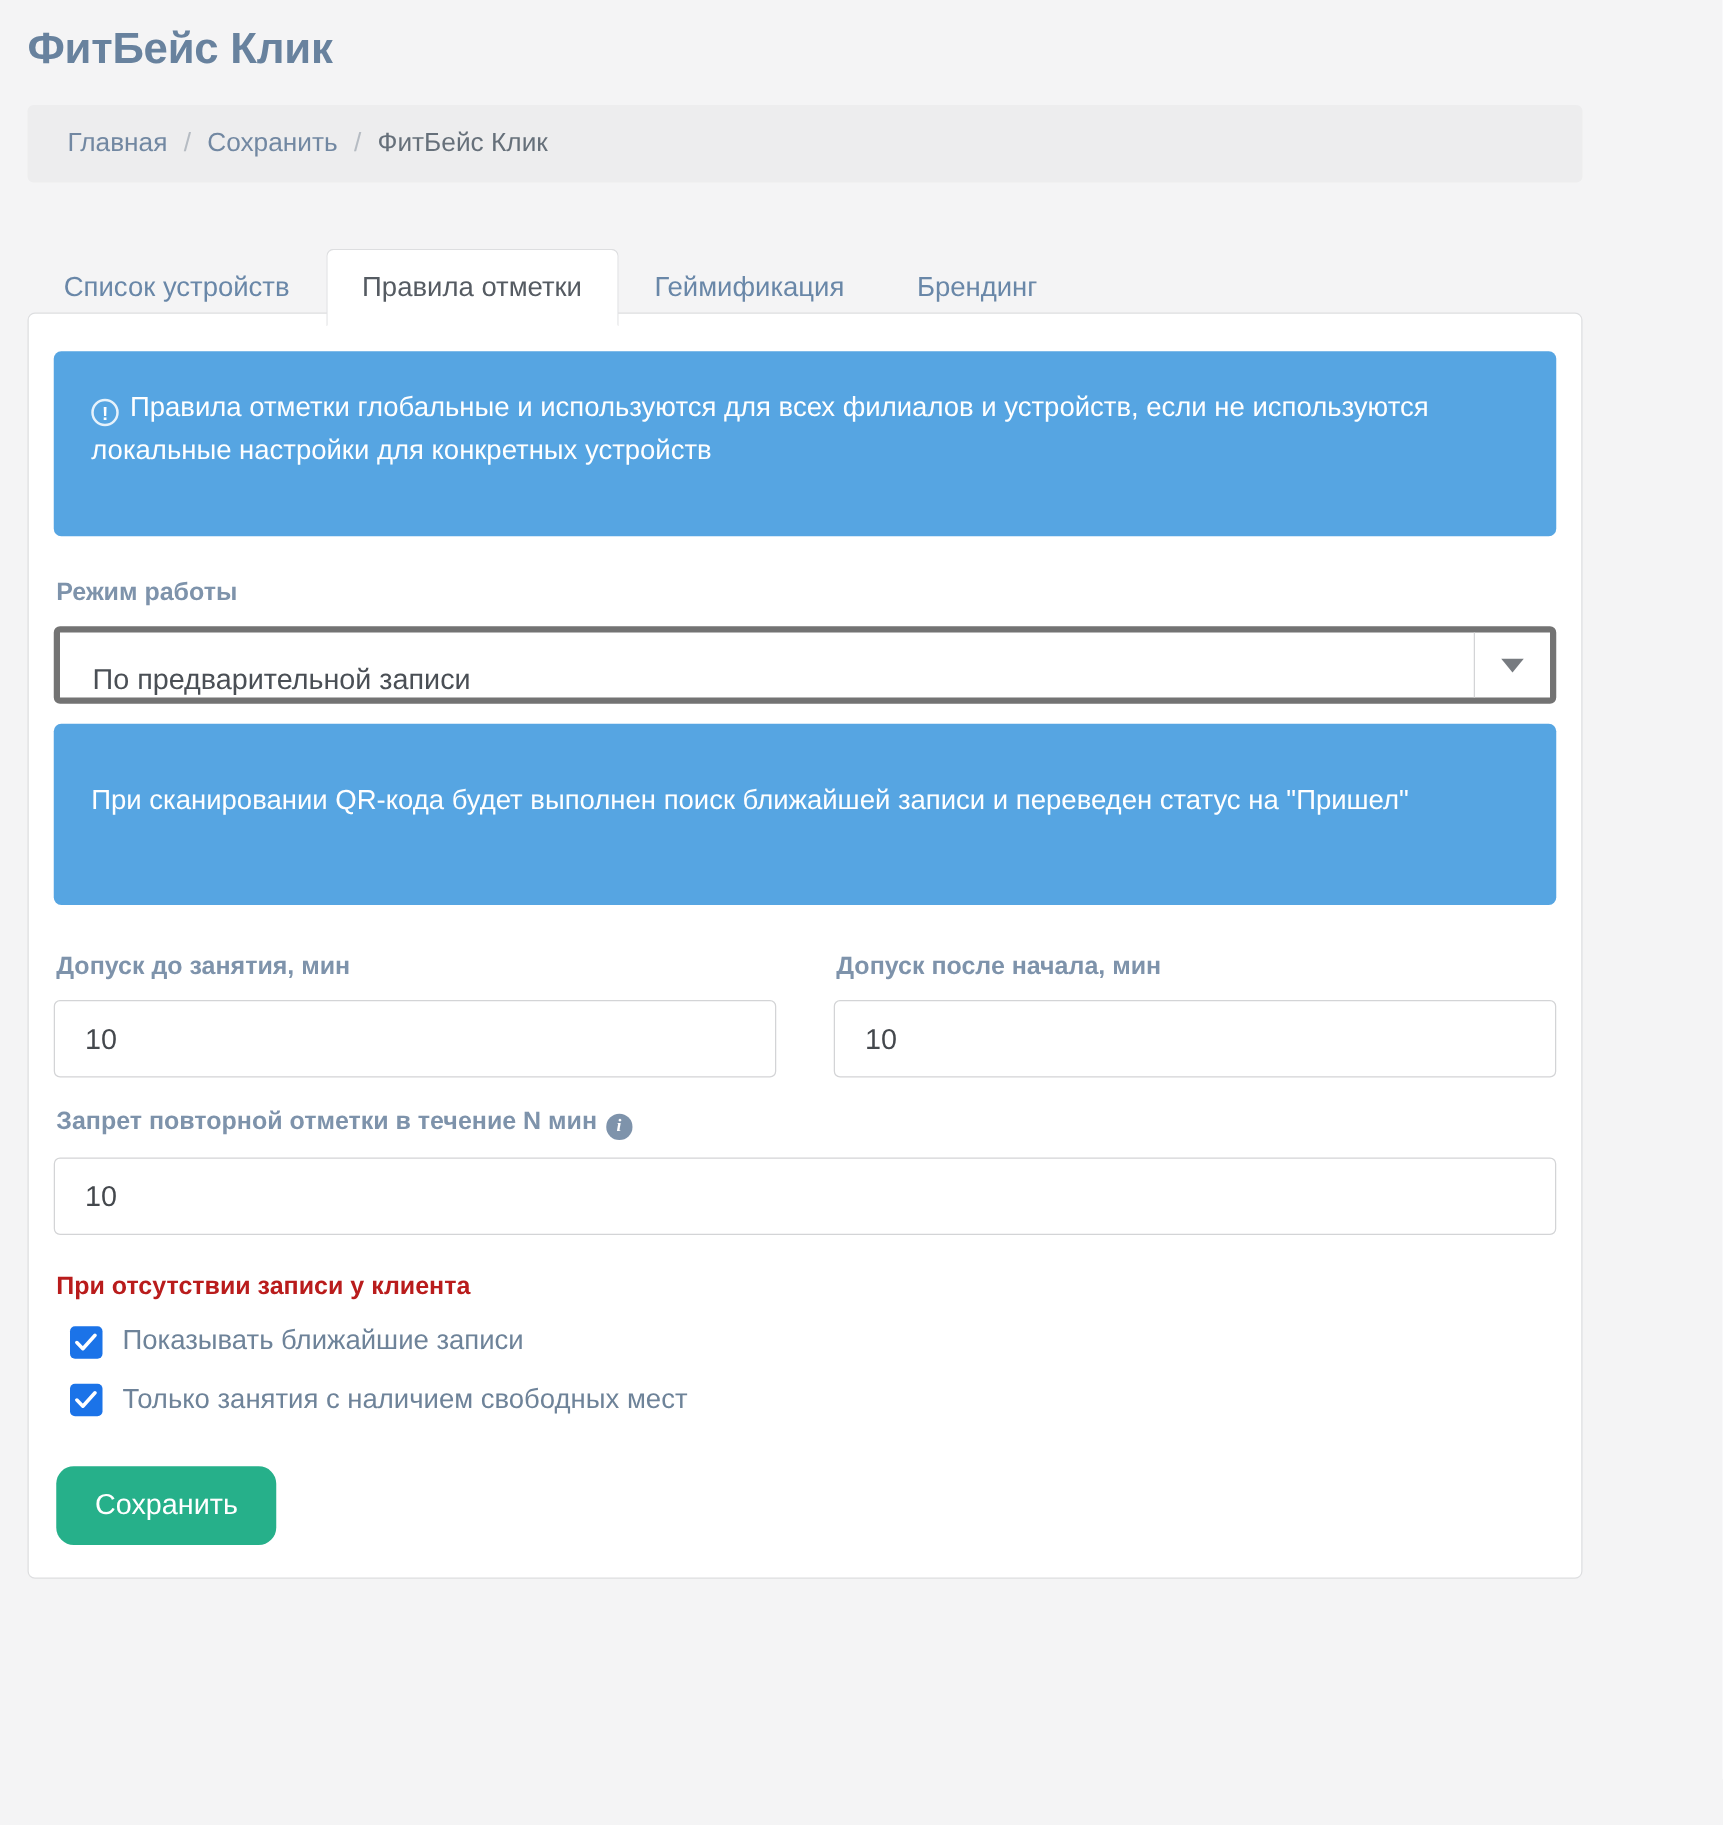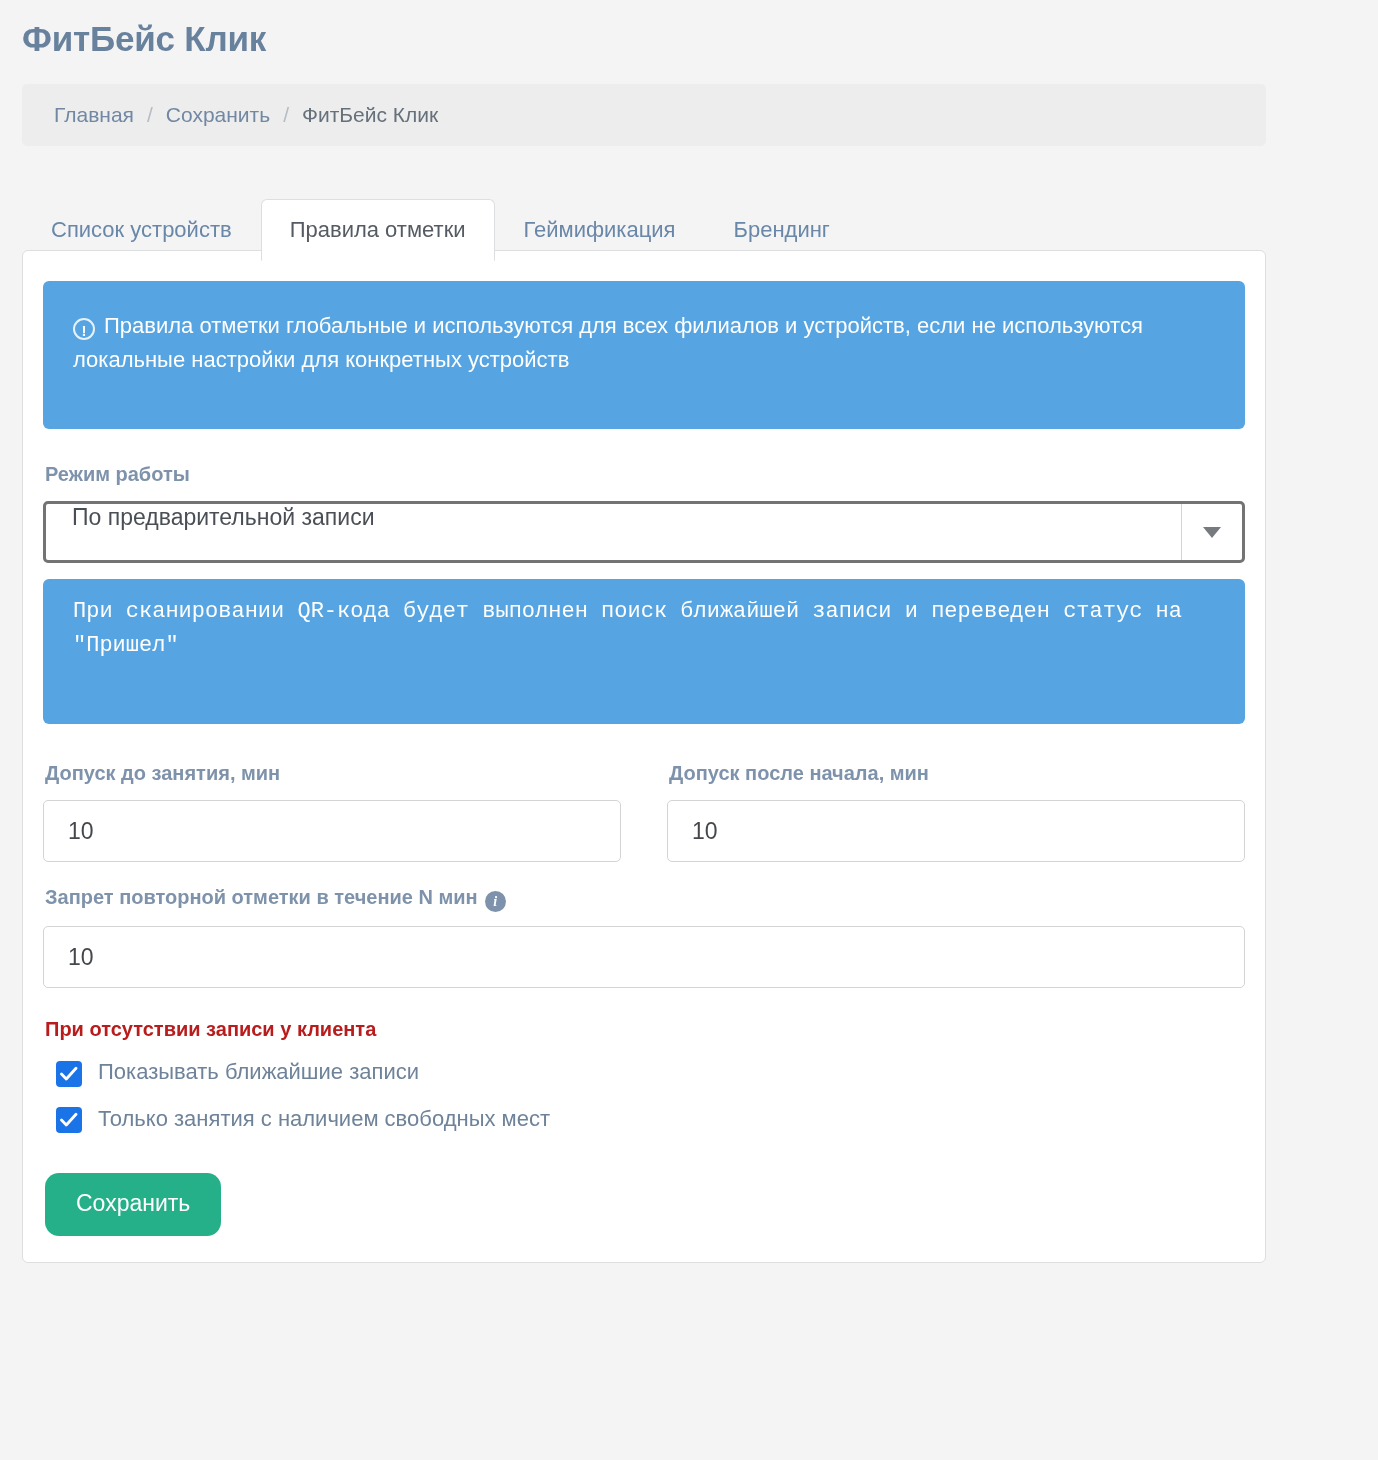--- a/index.html
+++ b/index.html
@@ -103,21 +103,21 @@
   .alert {
     background: #56a5e2;
     color: #ffffff;
     border-radius: 6px;
     padding: 28px 30px 30px 30px;
     font-size: 22px;
     line-height: 1.55;
     box-sizing: border-box;
   }
   .alert-first { margin-bottom: 32px; min-height: 148px; }
-  .alert-second { margin: 16px 0 0 0; min-height: 145px; padding-top: 16px; font-family: Liberation Mono, monospace; }
+  .alert-second { margin: 16px 0 0 0; min-height: 145px; padding-top: 44px; }
 
   .alert-icon {
     display: inline-block;
     width: 22px;
     height: 22px;
     border-radius: 50%;
     border: 2px solid rgba(255,255,255,0.85);
     color: #ffffff;
     font-size: 15px;
     font-weight: bold;
@@ -134,26 +134,26 @@
     font-weight: bold;
     color: #7e93ab;
     margin: 0 0 14px 2px;
     display: block;
     line-height: 1.3;
   }
 
   .select-wrap {
     position: relative;
     height: 62px;
-    border: 3px solid #737373;
+    border: 5px solid #737373;
     border-radius: 5px;
     background: #ffffff;
     box-sizing: border-box;
     display: flex;
-    align-items: flex-start;
+    align-items: flex-end;
     cursor: pointer;
   }
   .select-value {
     font-size: 23px;
     color: #4a4f55;
     padding-left: 26px;
     flex: 1;
     line-height: 1.2;
   }
   .select-arrow-box {

